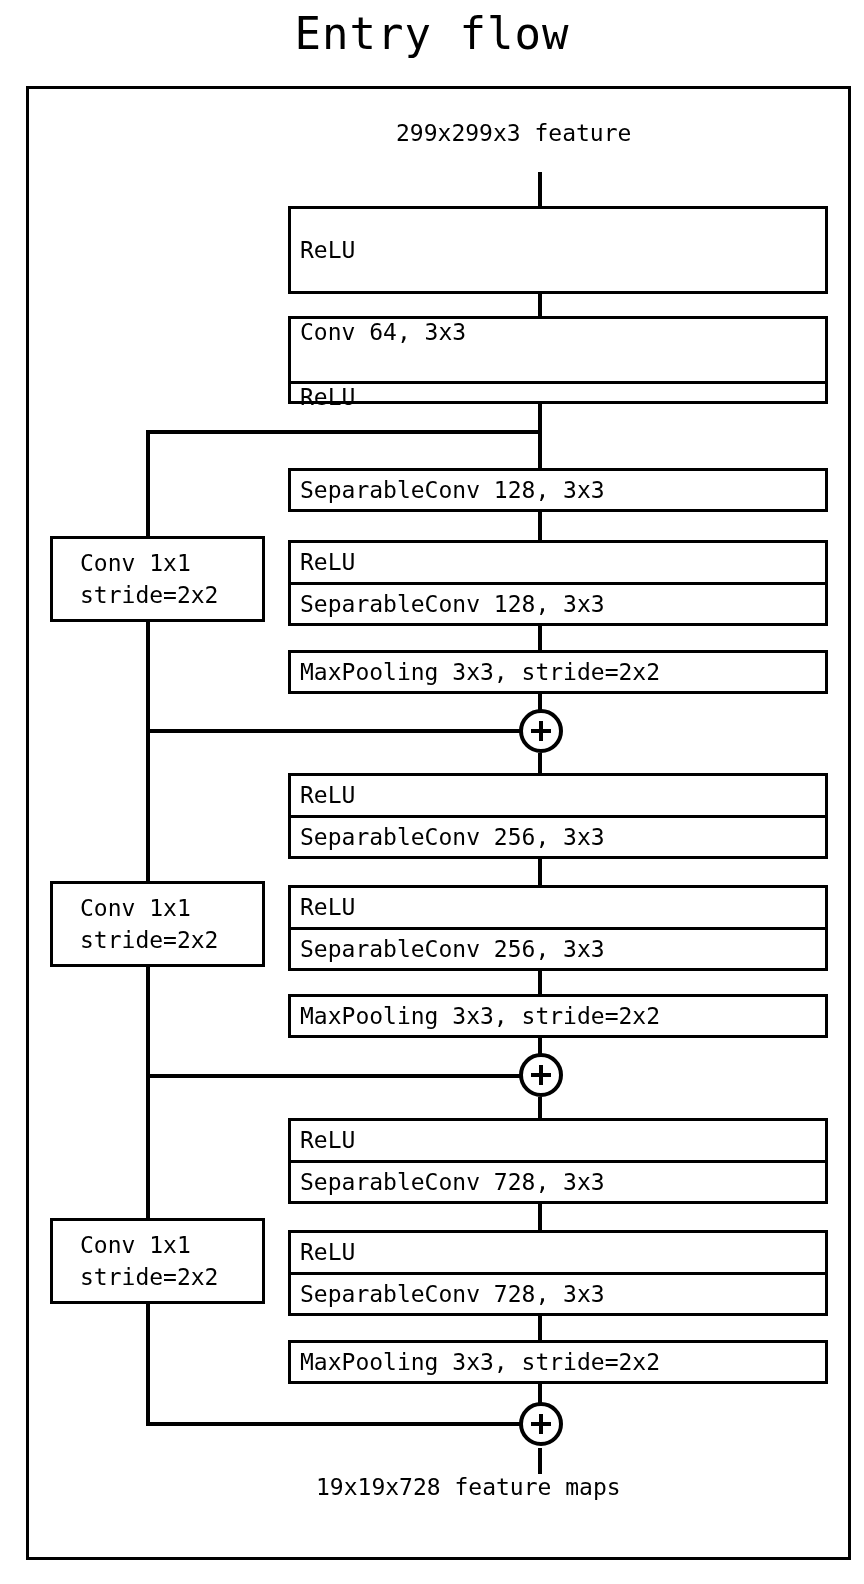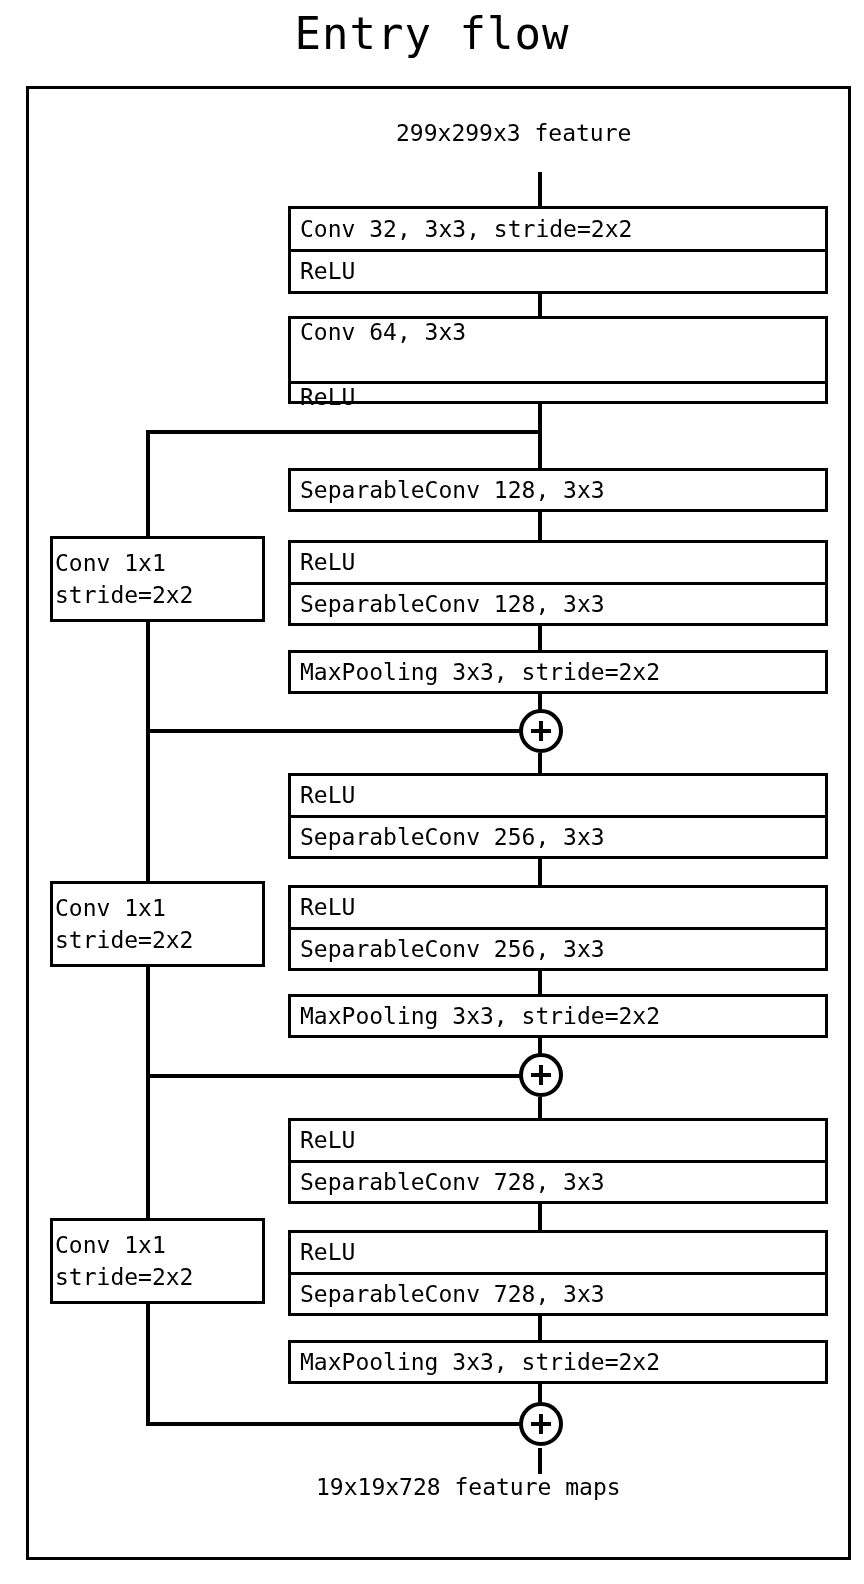--- a/index.html
+++ b/index.html
@@ -70,21 +70,21 @@
     border-top: 3px solid #000000;
   }
   .skip-box {
     position: absolute;
     border: 3px solid #000000;
     box-sizing: border-box;
     background: #ffffff;
     display: flex;
     flex-direction: column;
     justify-content: center;
-    padding-left: 2px;
+    padding-left: 27px;
     z-index: 3;
   }
   .skip-line-text {
     font-size: 23px;
     line-height: 32px;
     white-space: nowrap;
   }
   .vline {
     position: absolute;
     width: 4px;
@@ -162,21 +162,20 @@
   <div class="vline" style="left:146px; top:430px; height:303px;"></div>
   <div class="hline" style="left:146px; top:729px; width:376px;"></div>
 
   <div class="vline" style="left:146px; top:729px; height:349px;"></div>
   <div class="hline" style="left:146px; top:1074px; width:376px;"></div>
 
   <div class="vline" style="left:146px; top:1074px; height:352px;"></div>
   <div class="hline" style="left:146px; top:1422px; width:376px;"></div>
 
   <div class="node-box" style="left:288px; top:206px; width:540px; height:88px;">
-    <div class="node-row">Conv 32, 3x3, stride=2x2</div>
     <div class="node-row">ReLU</div>
   </div>
 
   <div class="node-box" style="left:288px; top:316px; width:540px; height:88px;gap:36px;">
     <div class="node-row">Conv 64, 3x3</div>
     <div class="node-row">ReLU</div>
   </div>
 
   <div class="skip-box" style="left:50px; top:536px; width:215px; height:86px;">
     <div class="skip-line-text">Conv 1x1</div>

